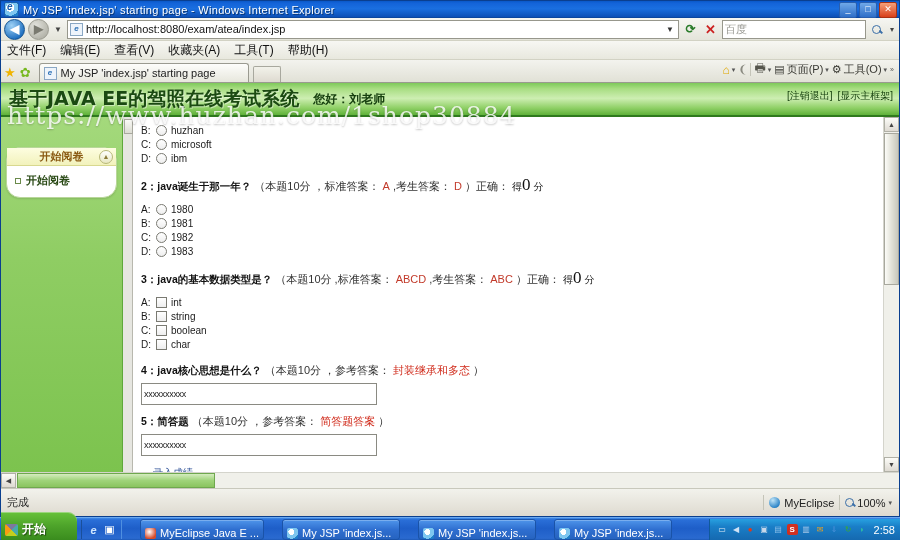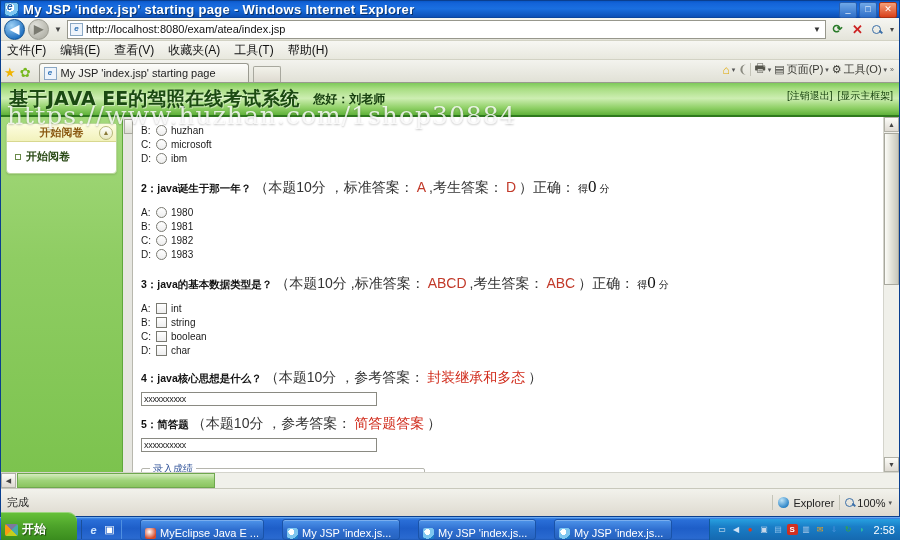--- a/index.html
+++ b/index.html
@@ -26,21 +26,21 @@
   .title-icon {
     width:13px; height:13px; border-radius:2px;
     background:radial-gradient(circle at 40% 35%, #fff 0 35%, #7ec6f0 36% 70%, #1f7ec8 71% 100%);
     border:1px solid #1b5faf; margin-right:4px; flex:0 0 13px;
     position:relative;
   }
   .title-icon::after{
     content:"e"; position:absolute; left:2px; top:-2px; font-size:10px; color:#1b5faf; font-style:italic; font-weight:bold;
   }
   .title-text {
-    font-size:13px; font-weight:bold; letter-spacing:.3px;
+    font-size:11px; font-weight:normal; letter-spacing:.3px;
     white-space:nowrap; overflow:hidden; text-shadow:1px 1px 0 rgba(0,0,0,.45);
     flex:1 1 auto;
   }
   .win-btns { display:flex; gap:2px; margin-right:1px; }
   .win-btn {
     width:16px; height:14px; border:1px solid #2a5fae; border-radius:2px;
     background:linear-gradient(to bottom,#6fa8e8,#2f6fc8);
     color:#fff; font-size:9px; line-height:12px; text-align:center;
     font-family:"Liberation Sans", sans-serif;
   }
@@ -160,22 +160,23 @@
   .content-area { display:flex; height:calc(100% - 34px); position:relative; }
 
   
   .sidebar {
     width:122px; flex:0 0 122px;
     background:linear-gradient(to bottom,#a4d97c 0%,#8fcd63 40%,#7cc34e 100%);
     padding:6px 5px 0 5px; box-sizing:border-box;
     border-right:1px solid #5fa83a;
   }
   .panel {
-    background:#fff; border:1px solid #b9d79a; border-radius:4px;
+    background:#fff; border:1px solid #b9d79a; border-radius:14px;
     box-shadow:0 1px 2px rgba(0,0,0,.12);
+    margin-top:24px;
   }
   .panel-head {
     height:17px; display:flex; align-items:center; justify-content:center;
     background:linear-gradient(to bottom,#fdfde0,#f2f2bc);
     border-bottom:1px solid #d8d88f; position:relative;
   }
   .panel-head-label { font-size:11px; font-weight:bold; color:#8a5a12; }
   .panel-toggle {
     position:absolute; right:3px; top:2px; width:12px; height:12px;
     border:1px solid #b8b87a; border-radius:50%;
@@ -209,29 +210,29 @@
   }
   .checkbox {
     width:9px; height:9px; border:1px solid #7a7a72;
     background:linear-gradient(to bottom,#fff,#eee); display:inline-block; flex:0 0 9px;
   }
   .opt-text { font-size:10px; }
 
   .q-block { margin-top:14px; }
   .q-line { font-size:10px; color:#111; white-space:nowrap; display:flex; align-items:baseline; }
   .q-title { font-weight:bold; font-size:10.5px; }
-  .q-meta { font-size:14px; color:#333; margin-left:3px; }
+  .q-meta { font-size:11px; color:#333; margin-left:3px; }
   .ans-std { color:#c23a2a; }
   .ans-stu { color:#c23a2a; }
   .q-correct { font-size:10px; margin-left:3px; }
   .score-big { font-family:"Liberation Serif", serif; font-size:17px; color:#111; line-height:10px; }
   .q-opts { margin-top:8px; }
   .q-ref { color:#d02a1a; }
   .ans-input {
-    margin-top:5px; width:236px; height:14px; border:1px solid #8a8a82;
+    margin-top:5px; width:236px; height:22px; border:1px solid #8a8a82;
     background:#fff; font-size:9px; color:#222; padding:0 2px; box-sizing:border-box;
     display:flex; align-items:center; letter-spacing:-0.3px;
   }
 
   
   .score-fieldset {
     margin-top:16px; width:284px; border:1px solid #b5b5ad; border-radius:2px;
     padding:3px 8px 7px 8px; box-sizing:border-box; position:relative;
   }
   .score-legend {
@@ -383,20 +384,23 @@
     <div class="addr-box">
       <div class="addr-favicon">e</div>
       <div class="addr-url">http://localhost:8080/exam/atea/index.jsp</div>
       <div class="addr-drop">▼</div>
     </div>
     <div class="sq-btn">
       <span class="refresh-ico">⟳</span>
     </div>
     <div class="sq-btn">
       <span class="stop-ico">✕</span>
+    </div>
+    <div class="search-box">
+      <div class="search-ph">百度</div>
     </div>
     <div class="search-go">
       <span class="mag"></span>
     </div>
     <div class="navcaret">▾</div>
   </div>
 
   <div class="menubar">
     <div class="menu-item">文件(F)</div>
     <div class="menu-item">编辑(E)</div>
@@ -607,21 +611,21 @@
       <div class="hs-arrow">◀</div>
       <div class="hs-thumb"></div>
     </div>
   </div>
 
   <div class="statusbar">
     <div class="sb-text">完成</div>
     <div class="sb-spacer"></div>
     <div class="sb-cell">
       <span class="globe"></span>
-      <span>Explorer</span>
+      <span>MyEclipse</span>
     </div>
     <div class="sb-cell sb-zoom">
       <span class="mag"></span>
       <span>100%</span>
       <span class="tb-caret">▾</span>
     </div>
   </div>
 </div>
 
 <div class="taskbar">

